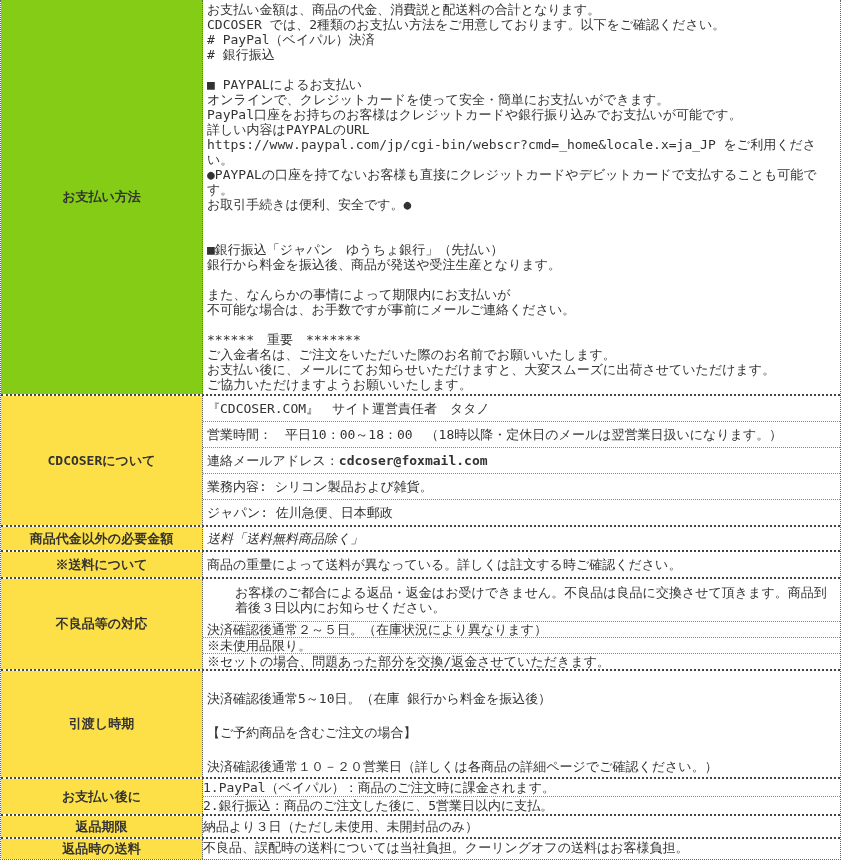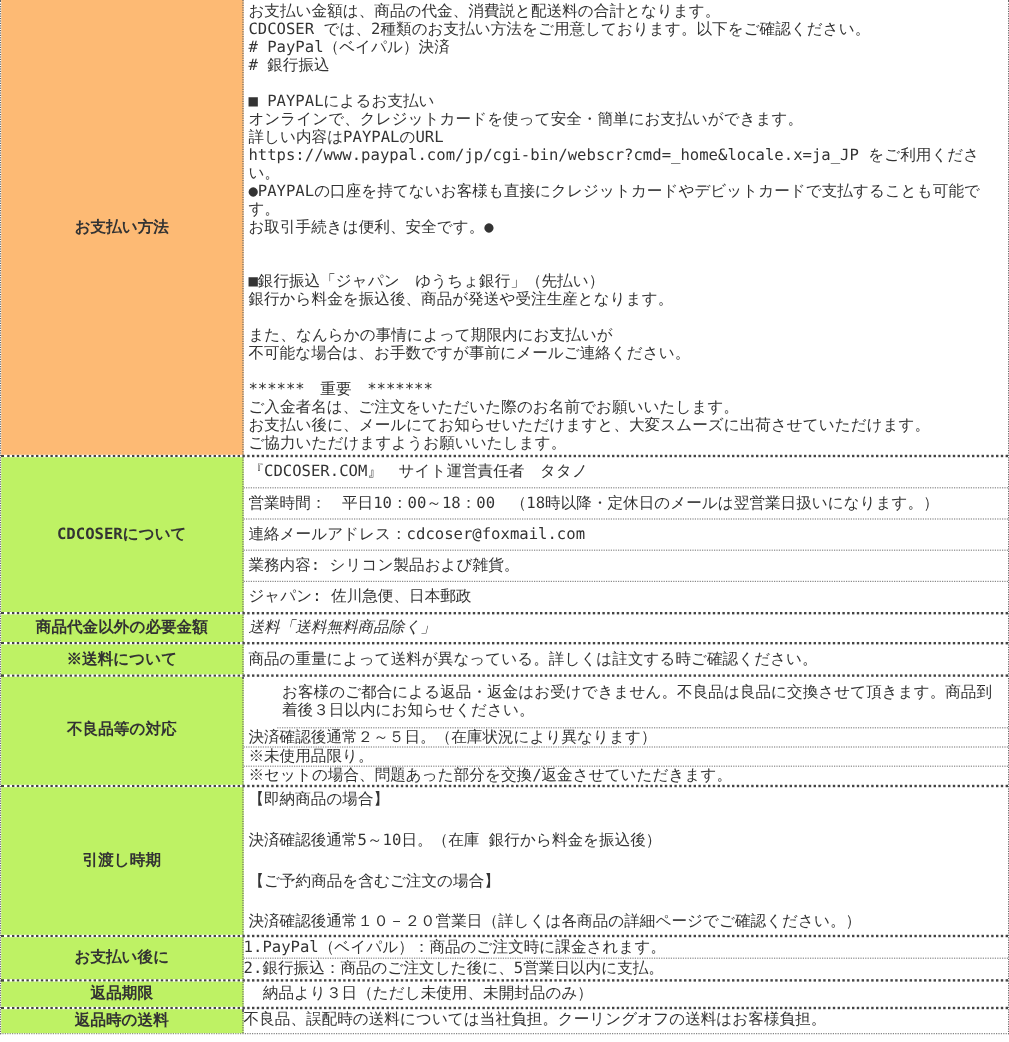--- a/index.html
+++ b/index.html
@@ -21,53 +21,54 @@
   .hdr {
     flex:0 0 202px;
     width:202px;
     box-sizing:border-box;
     border-right:1px dotted #666;
     display:flex;
     align-items:center;
     justify-content:center;
     text-align:center;
     font-weight:bold;
-    background:#bef264;
+    background:#fde047;
     padding:2px 6px;
     line-height:16px;
   }
-  .hdr.white { background:#fdba74; }
+  .hdr.white { background:#84cc16; }
   .content { flex:1 1 auto; min-width:0; display:flex; flex-direction:column; justify-content:flex-start; }
   .lines { padding:2px 4px; }
   .line { min-height:15px; line-height:15px; white-space:pre-wrap; }
   .line.tall { min-height:17px; line-height:17px; }
   .subrow { box-sizing:border-box; line-height:15px; padding:5px 4px; white-space:pre-wrap; }
   .subrow:not(:last-child) { border-bottom:1px dotted #888; }
   .subrow.p6 { padding:6px 4px;margin-left:28px; }
   .subrow.p4 { padding:4px 4px;font-style:italic; }
-  .subrow.p3 { padding:3px 16px; }
+  .subrow.p3 { padding:3px 0; }
   .subrow.p1 { padding:1px 0; }
   .subrow.p0 { padding:1px 4px 0 4px; line-height:14px; }
-  .bold { font-weight:normal; }
+  .bold { font-weight:bold; }
 </style>
 </head>
 <body>
 
 <div class="shop-table">
 
   <div class="section">
     <div class="hdr white">お支払い方法</div>
     <div class="content lines">
         <div class="line">お支払い金額は、商品の代金、消費説と配送料の合計となります。</div>
         <div class="line">CDCOSER では、2種類のお支払い方法をご用意しております。以下をご確認ください。</div>
         <div class="line"># PayPal（ベイパル）決済</div>
         <div class="line"># 銀行振込</div>
         <div class="line"></div>
         <div class="line">■ PAYPALによるお支払い</div>
         <div class="line">オンラインで、クレジットカードを使って安全・簡単にお支払いができます。</div>
+        <div class="line">PayPal口座をお持ちのお客様はクレジットカードや銀行振り込みでお支払いが可能です。</div>
         <div class="line">詳しい内容はPAYPALのURL</div>
         <div class="line">https://www.paypal.com/jp/cgi-bin/webscr?cmd=_home&amp;locale.x=ja_JP をご利用ください。</div>
         <div class="line">●PAYPALの口座を持てないお客様も直接にクレジットカードやデビットカードで支払することも可能です。</div>
         <div class="line">お取引手続きは便利、安全です。●</div>
         <div class="line"></div>
         <div class="line"></div>
         <div class="line">■銀行振込「ジャパン　ゆうちょ銀行」（先払い）</div>
         <div class="line">銀行から料金を振込後、商品が発送や受注生産となります。</div>
         <div class="line"></div>
         <div class="line">また、なんらかの事情によって期限内にお支払いが</div>
@@ -111,21 +112,20 @@
       <div class="subrow p6">お客様のご都合による返品・返金はお受けできません。不良品は良品に交換させて頂きます。商品到着後３日以内にお知らせください。</div>
       <div class="subrow p0">決済確認後通常２～５日。（在庫状況により異なります）</div>
       <div class="subrow p0">※未使用品限り。</div>
       <div class="subrow p0">※セットの場合、問題あった部分を交換/返金させていただきます。</div>
     </div>
   </div>
 
   <div class="section">
     <div class="hdr">引渡し時期</div>
     <div class="content lines">
-        <div class="line tall">【即納商品の場合】</div>
         <div class="line tall"></div>
         <div class="line tall">決済確認後通常5～10日。（在庫 銀行から料金を振込後）</div>
         <div class="line tall"></div>
         <div class="line tall">【ご予約商品を含むご注文の場合】</div>
         <div class="line tall"></div>
         <div class="line tall">決済確認後通常１０－２０営業日（詳しくは各商品の詳細ページでご確認ください。）</div>
       </div>
   </div>
 
   <div class="section">

